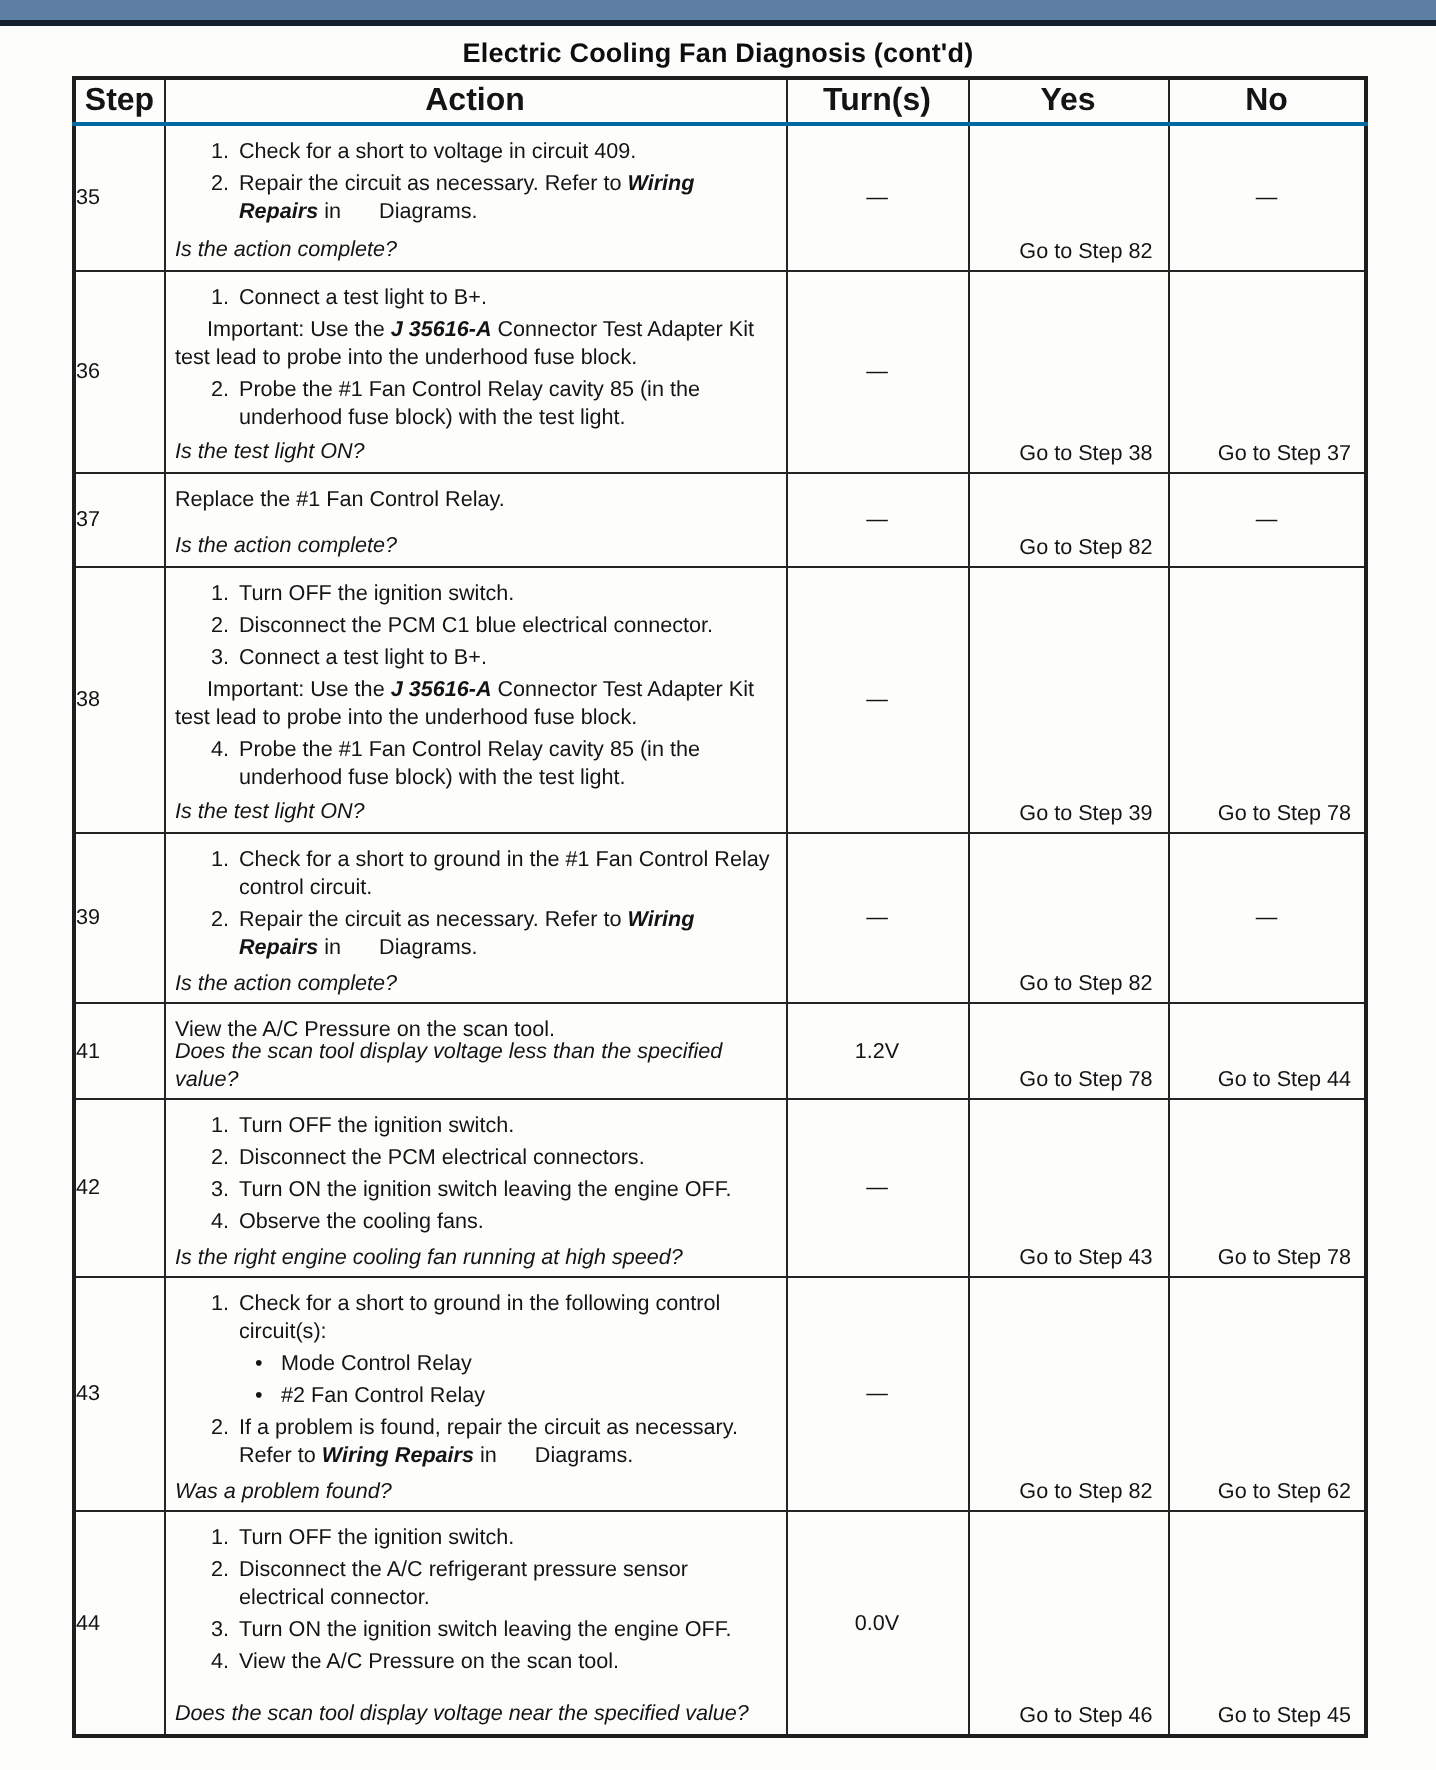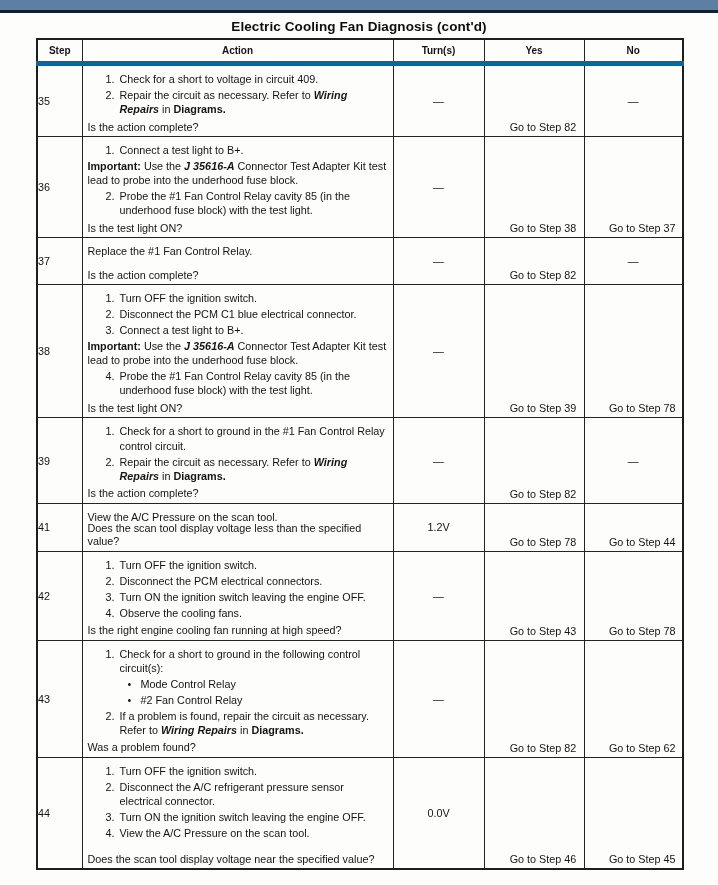--- a/index.html
+++ b/index.html
@@ -3,35 +3,35 @@
 <meta charset="utf-8">
 <style>
   html,body{margin:0;padding:0;background:#ffffff;}
   .page{position:relative;width:718px;height:885px;background:#fdfdfc;overflow:hidden;
         font-family:"Liberation Sans","DejaVu Sans",sans-serif;color:#141414;}
   .top-bar{height:10px;background:#5d7fa4;border-bottom:3px solid #14202c;}
   .title{margin:6px 0 4px 0;text-align:center;font-size:13.5px;font-weight:bold;color:#0e0e0e;letter-spacing:.1px;}
   table.diag{border-collapse:collapse;table-layout:fixed;width:646px;margin-left:36px;
              border:2px solid #1e1e1e;}
   table.diag th, table.diag td{border:1px solid #242424;padding:0;font-size:10.8px;}
-  table.diag th{font-size:10px;font-weight:bold;height:21px;text-align:center;
-                border-bottom:5px solid #0369a1;background:#fdfdfc;}
+  table.diag th{font-size:16px;font-weight:bold;height:21px;text-align:center;
+                border-bottom:2px solid #0369a1;background:#fdfdfc;}
   td.cell-step{text-align:left;vertical-align:middle;font-size:11px;}
   td.cell-action{vertical-align:top;position:relative;}
   .action-wrap{padding:4px 4px 18px 5px;}
   .line{margin:2px 0;line-height:1.3;}
   .line.num{display:flex;margin-left:12px;}
   .line.num .marker{width:15px;flex:0 0 15px;text-align:right;margin-right:5px;}
   .line.num .ltext{flex:1;}
   .line.bullet{display:flex;margin-left:40px;}
   .line.bullet .marker{width:9px;flex:0 0 9px;margin-right:4px;}
   .line.para{margin-left:0;}
-  .b{font-weight:bold;}
+  .b{font-weight:normal;margin-left:16px;}
   .i{font-style:italic;font-weight:bold;}
-  .question{position:absolute;left:5px;right:4px;bottom:2px;line-height:1.25;}
+  .question{position:absolute;left:5px;right:4px;bottom:2px;line-height:1.25;font-style:italic;}
   td.cell-value{text-align:center;vertical-align:middle;}
   td.cell-goto{text-align:center;vertical-align:bottom;}
   td.cell-goto .goto{padding:0 2px 3px 20px;}
   td.cell-goto.dash{vertical-align:middle;}
   td.cell-goto.dash .goto{font-style:normal;padding:0;}
 </style>
 </head>
 <body>
 
 <div class="page">

